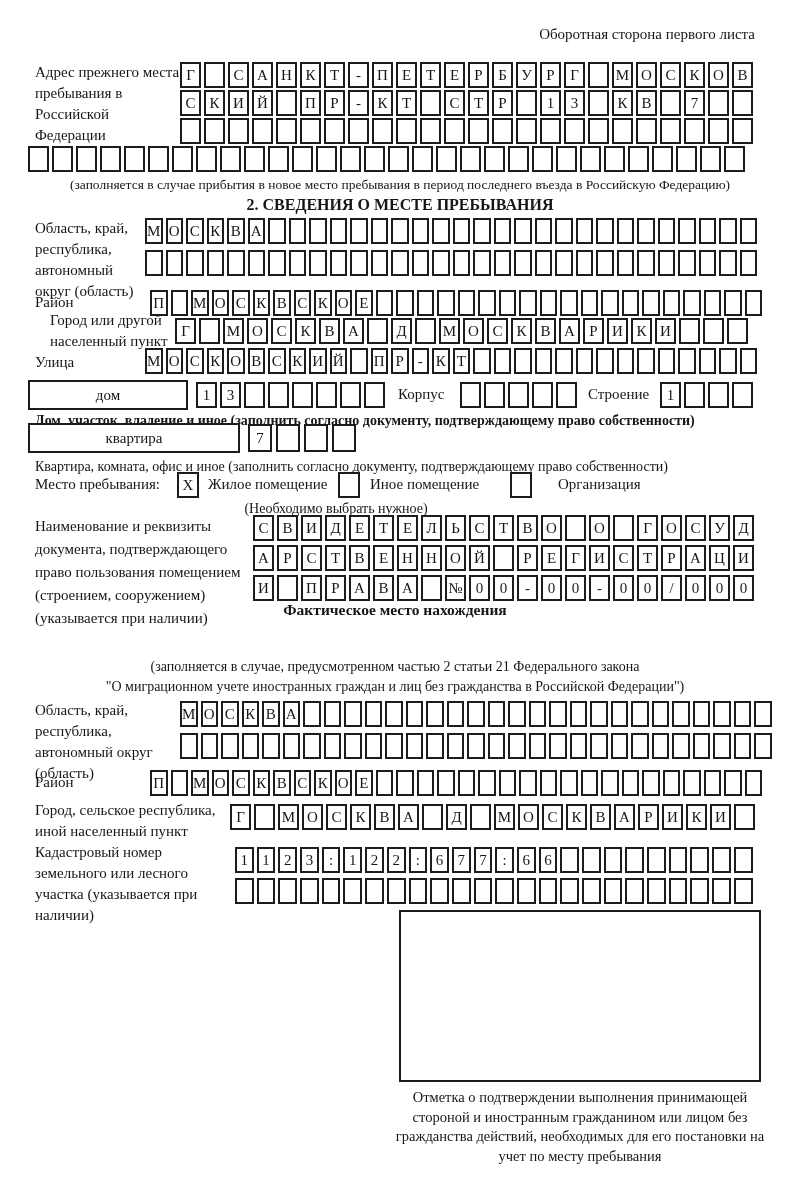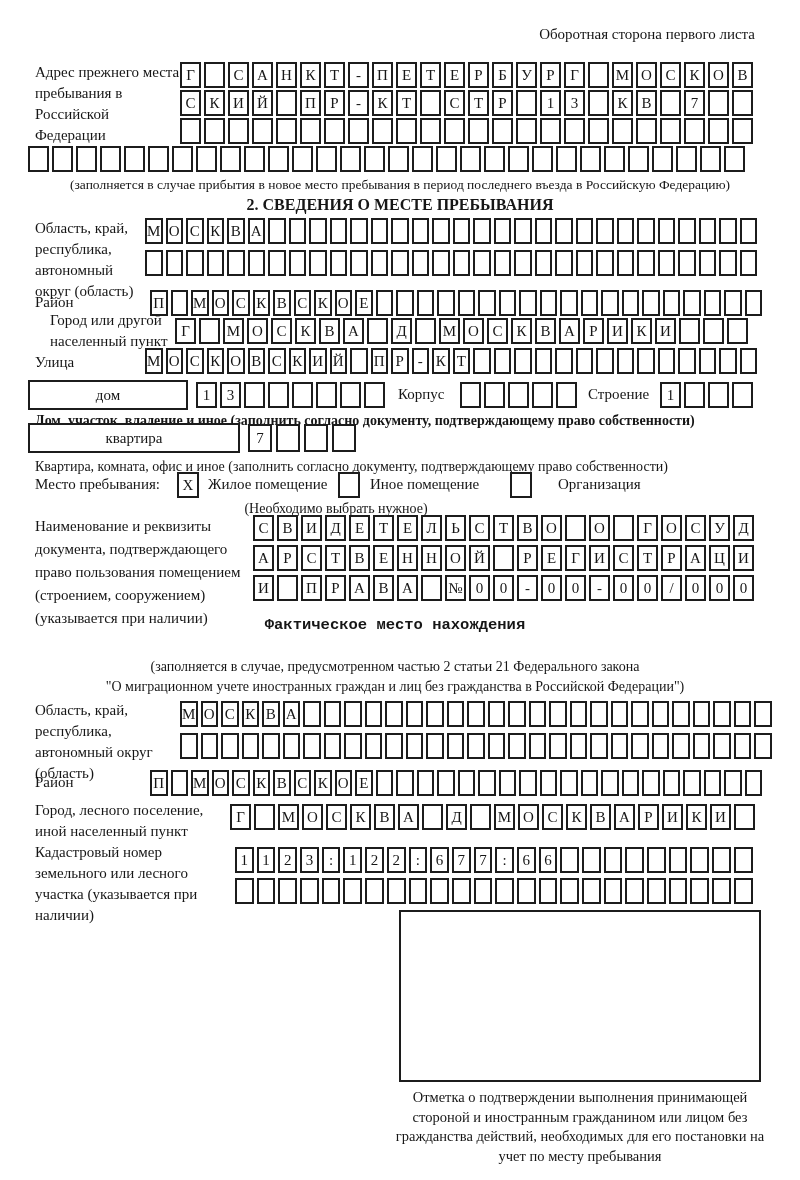--- a/index.html
+++ b/index.html
@@ -418,21 +418,21 @@
       <span class="cell">0</span>
       <span class="cell">-</span>
       <span class="cell">0</span>
       <span class="cell">0</span>
       <span class="cell">/</span>
       <span class="cell">0</span>
       <span class="cell">0</span>
       <span class="cell">0</span>
     </div>
 
-  <div class="abs title" style="top:616px;left:0;width:790px;font-size:15.5px;font-family:Liberation Mono, monospace;">Фактическое место нахождения</div>
+  <div class="abs title" style="top:601px;left:0;width:790px;font-size:15.5px;">Фактическое место нахождения</div>
   <div class="abs note center" style="top:658px;left:0;width:790px;font-size:14px;">(заполняется в случае, предусмотренном частью 2 статьи 21 Федерального закона</div>
   <div class="abs note center" style="top:678px;left:0;width:790px;font-size:14px;">"О миграционном учете иностранных граждан и лиц без гражданства в Российской Федерации")</div>
 
   <div class="abs lbl" style="top:700px;left:35px;width:132px;">Область, край, республика, автономный округ (область)</div>
   <div class="abs rowgrid g20" style="top:701px;left:180px;">
       <span class="cell">М</span>
       <span class="cell">О</span>
       <span class="cell">С</span>
       <span class="cell">К</span>
       <span class="cell">В</span>
@@ -520,21 +520,21 @@
       <span class="cell"></span>
       <span class="cell"></span>
       <span class="cell"></span>
       <span class="cell"></span>
       <span class="cell"></span>
       <span class="cell"></span>
       <span class="cell"></span>
       <span class="cell"></span>
     </div>
 
-  <div class="abs lbl" style="top:800px;left:35px;width:190px;">Город, лесного поселение, иной населенный пункт</div>
+  <div class="abs lbl" style="top:800px;left:35px;width:190px;">Город, сельское республика, иной населенный пункт</div>
   <div class="abs rowgrid g24" style="top:804px;left:230px;">
       <span class="cell">Г</span>
       <span class="cell"></span>
       <span class="cell">М</span>
       <span class="cell">О</span>
       <span class="cell">С</span>
       <span class="cell">К</span>
       <span class="cell">В</span>
       <span class="cell">А</span>
       <span class="cell"></span>

